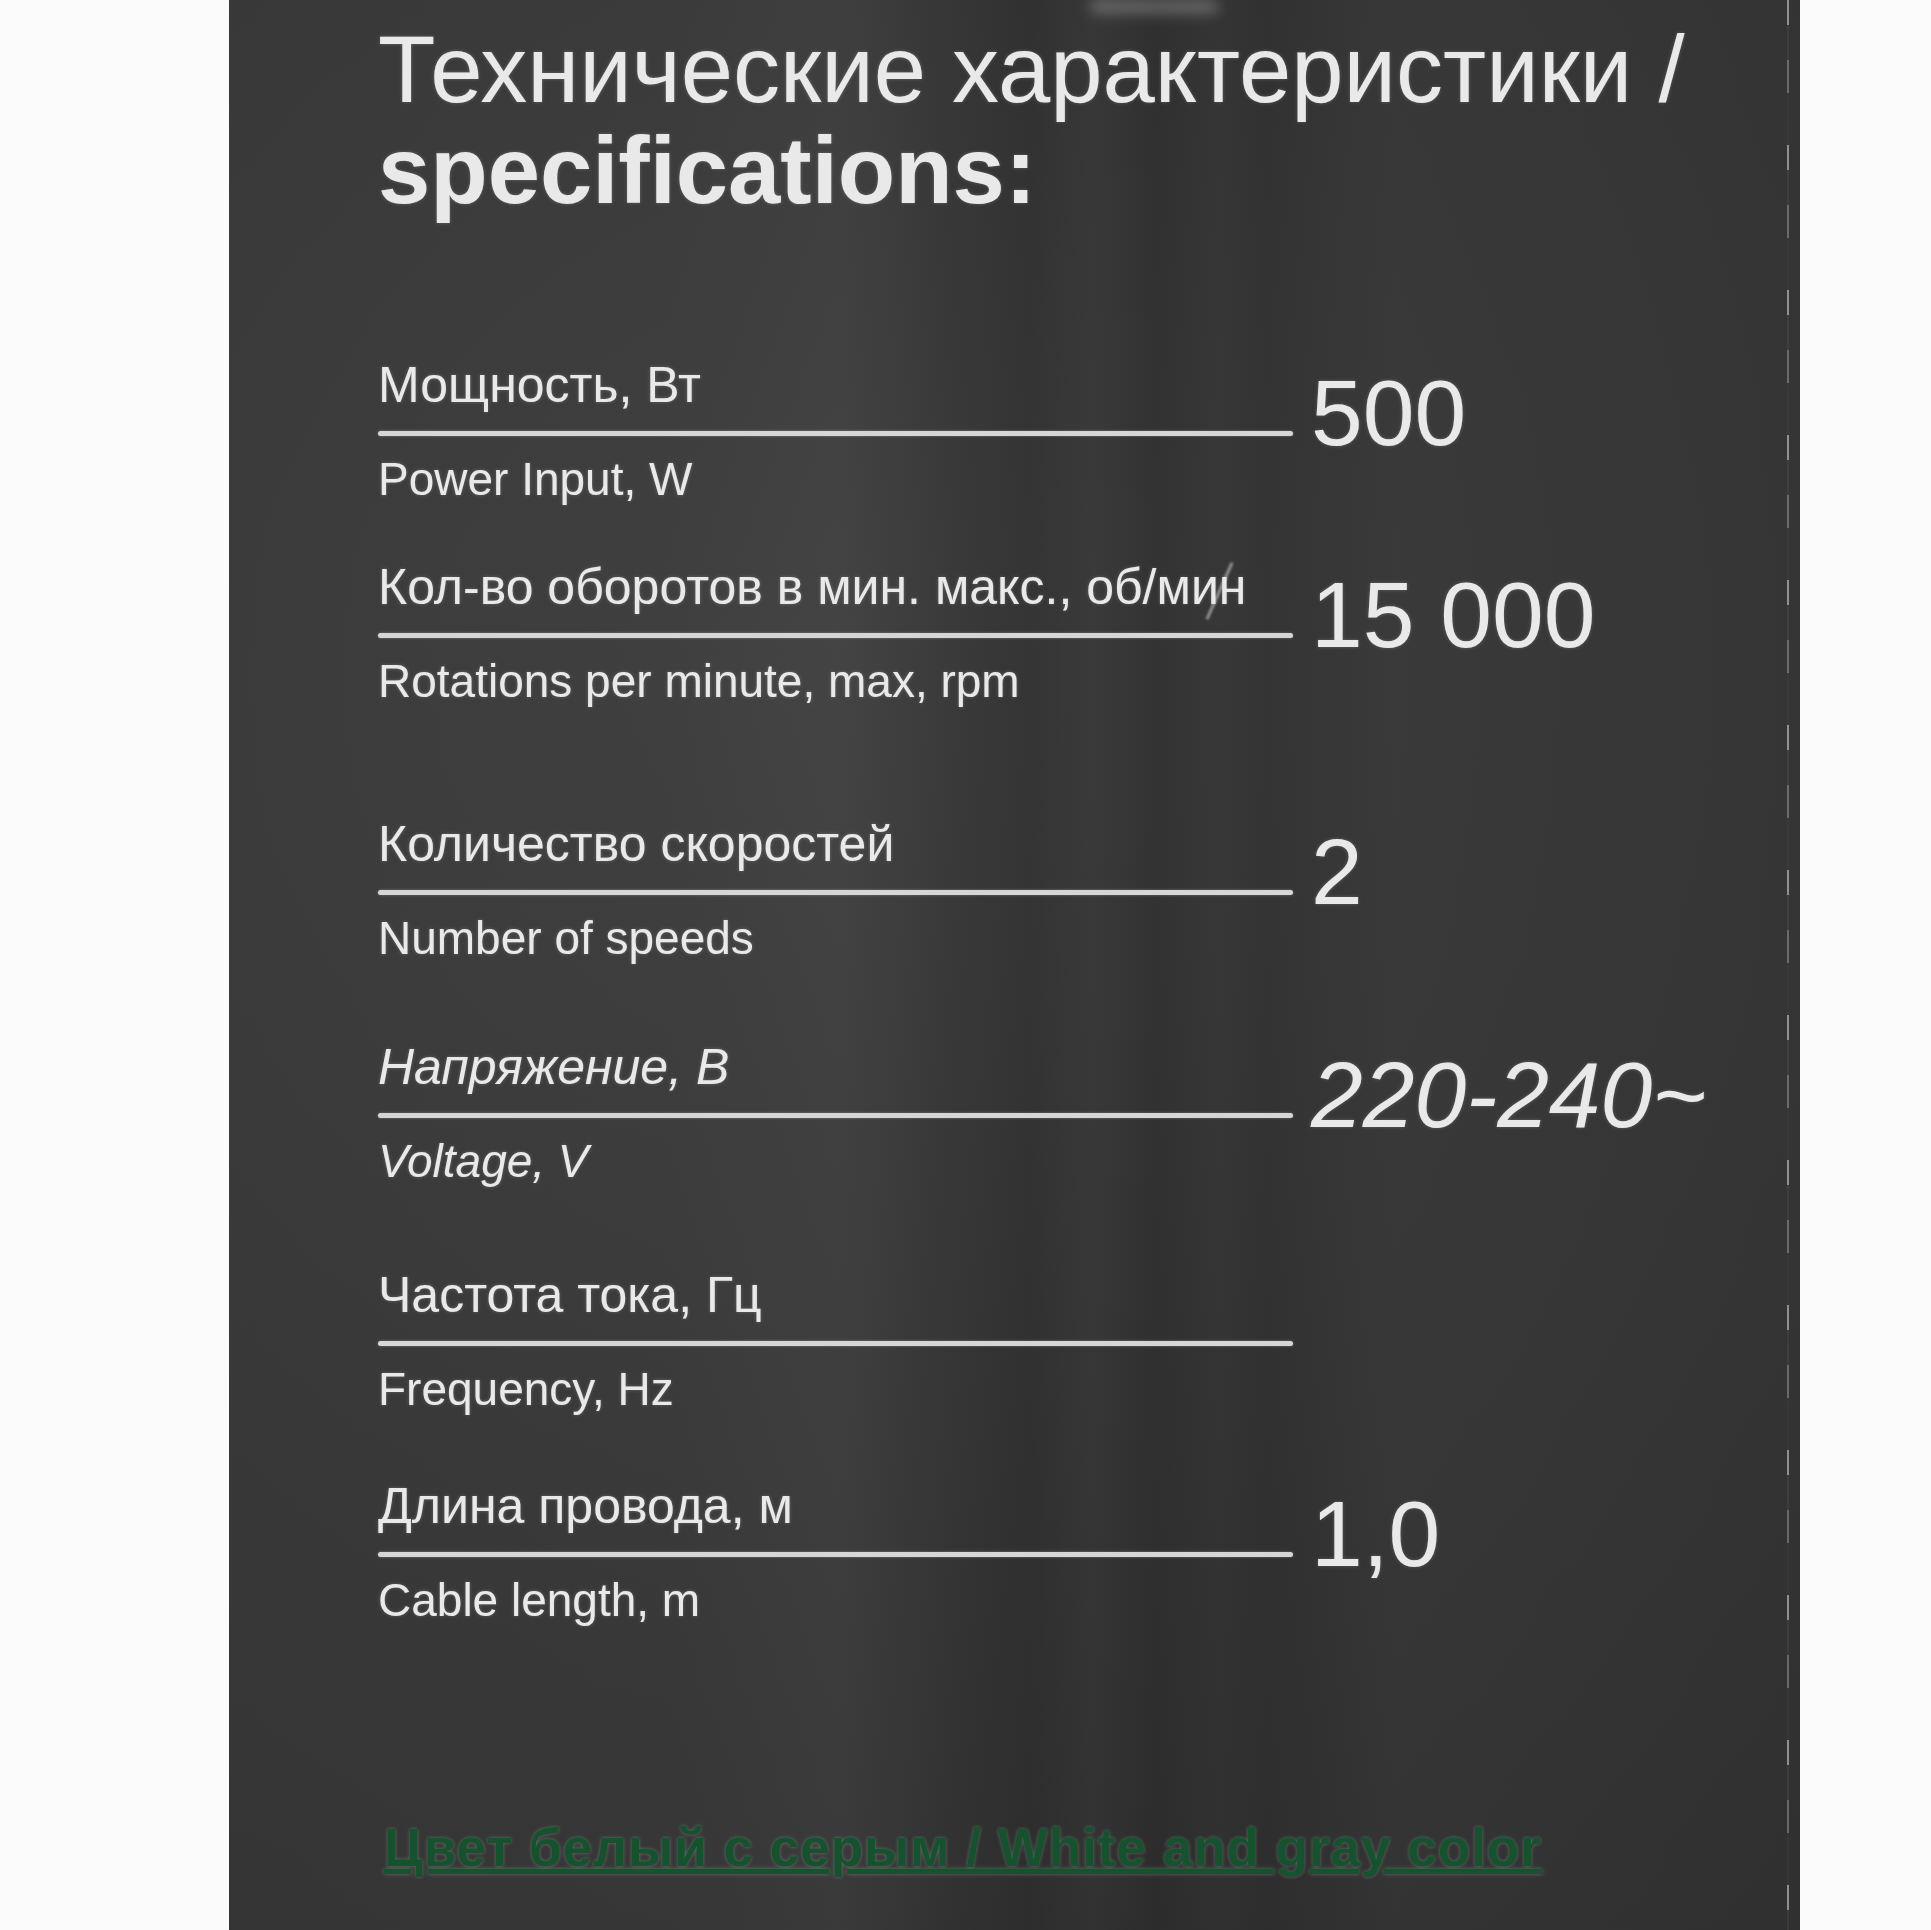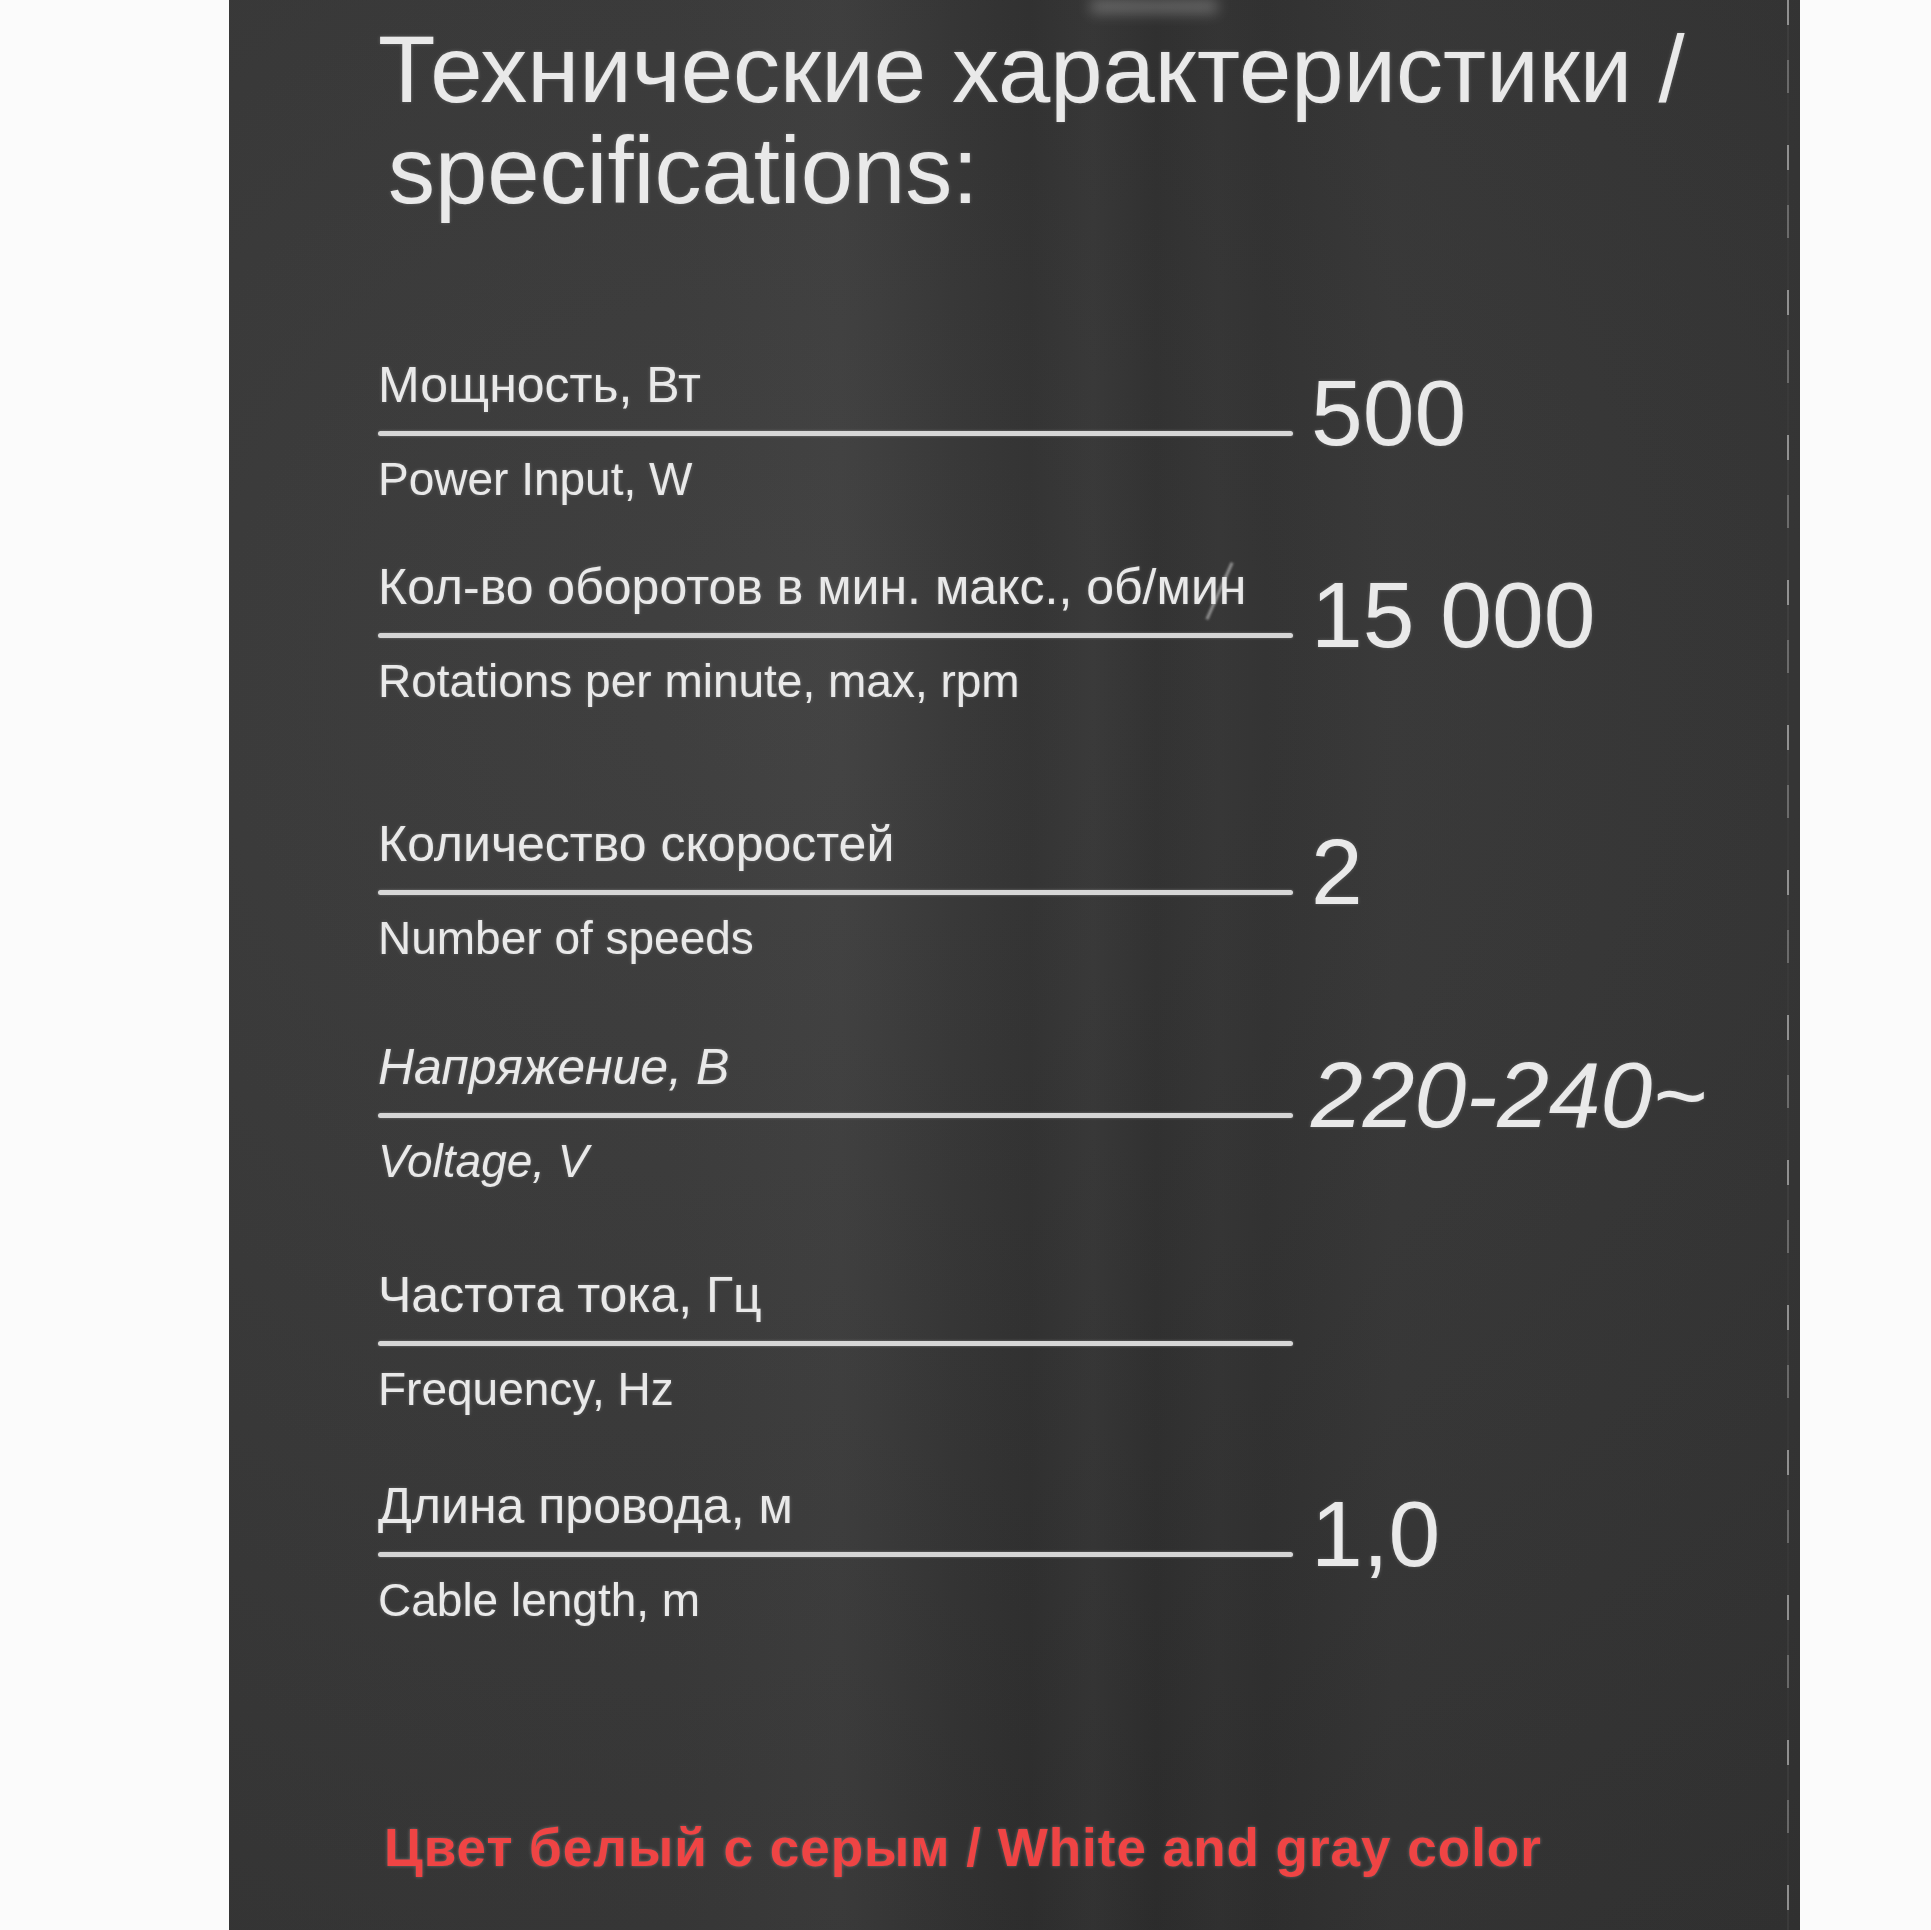--- a/index.html
+++ b/index.html
@@ -32,34 +32,34 @@
     opacity:.7;filter:blur(0.6px);
   }
   .glint{position:absolute;left:862px;top:0;width:126px;height:12.6px;
     background:rgba(255,255,255,.28);filter:blur(6.8px);}
   .scratch{position:absolute;left:989px;top:560px;width:2.9px;height:62px;
     background:rgba(255,255,255,.45);transform:rotate(24deg);filter:blur(1px);}
 
   .txt{color:#e9e9e9;text-shadow:0 0 3.9px rgba(255,255,255,.22);white-space:nowrap;}
 
   .title1{position:absolute;left:378px;top:21px;font-size:94px;line-height:1.05;font-weight:300;}
-  .title2{position:absolute;left:378px;top:122px;font-size:94px;line-height:1.05;font-weight:400;margin-left:10px;}
+  .title2{position:absolute;left:378px;top:122px;font-size:94px;line-height:1.05;font-weight:700;}
 
   .row{position:absolute;left:378px;width:1420px;height:164px;text-align:center;}
   .row .ru{position:absolute;left:0;top:3.9px;font-size:50px;font-weight:300;}
   .row .rule{position:absolute;left:0;top:79px;width:915px;height:4.8px;
     background:#d6d6d6;border-radius:2.9px;box-shadow:0 0 2.9px rgba(255,255,255,.3);}
   .row .en{position:absolute;left:0;top:100px;font-size:46px;font-weight:300;}
   .row .val{position:absolute;left:933px;top:15.4px;font-size:93px;line-height:1;font-weight:300;}
 
   .r0{top:352px;} .r1{top:554px;} .r2{top:811px;}
   .r3{top:1034px;font-style:italic;} .r4{top:1262px;} .r5{top:1473px;}
 
   .footer{position:absolute;left:384px;top:1817px;font-size:53px;font-weight:700;
-    letter-spacing:1px;color:#ef4444;text-shadow:0 0 3.9px rgba(255,255,255,.28);white-space:nowrap;}
+    letter-spacing:1px;color:#14532d;text-shadow:0 0 3.9px rgba(255,255,255,.28);white-space:nowrap;text-decoration:underline;}
 </style>
 </head>
 <body>
 
 <div class="panel">
   <div class="glint"></div>
   <div class="scratch"></div>
 </div>
 
 <div class="txt title1">Технические характеристики /</div>

